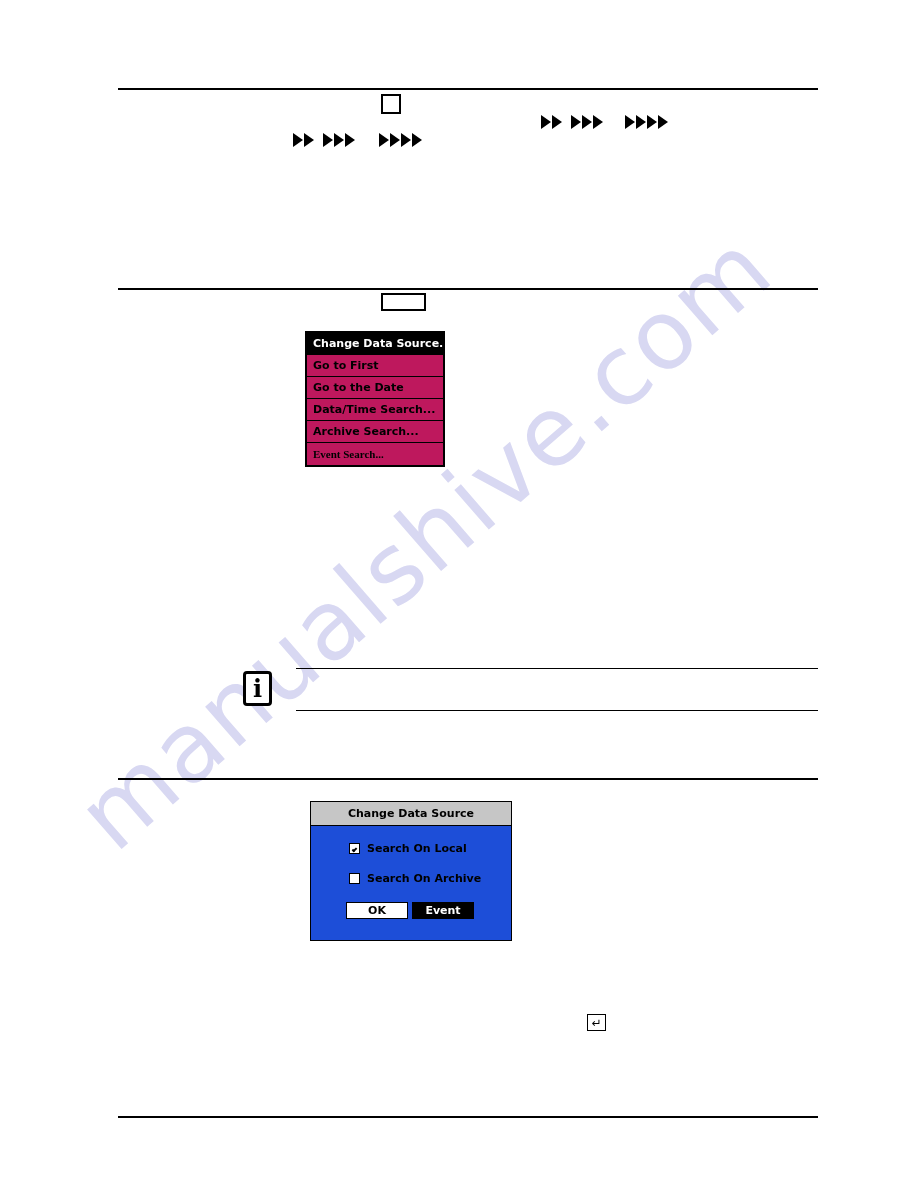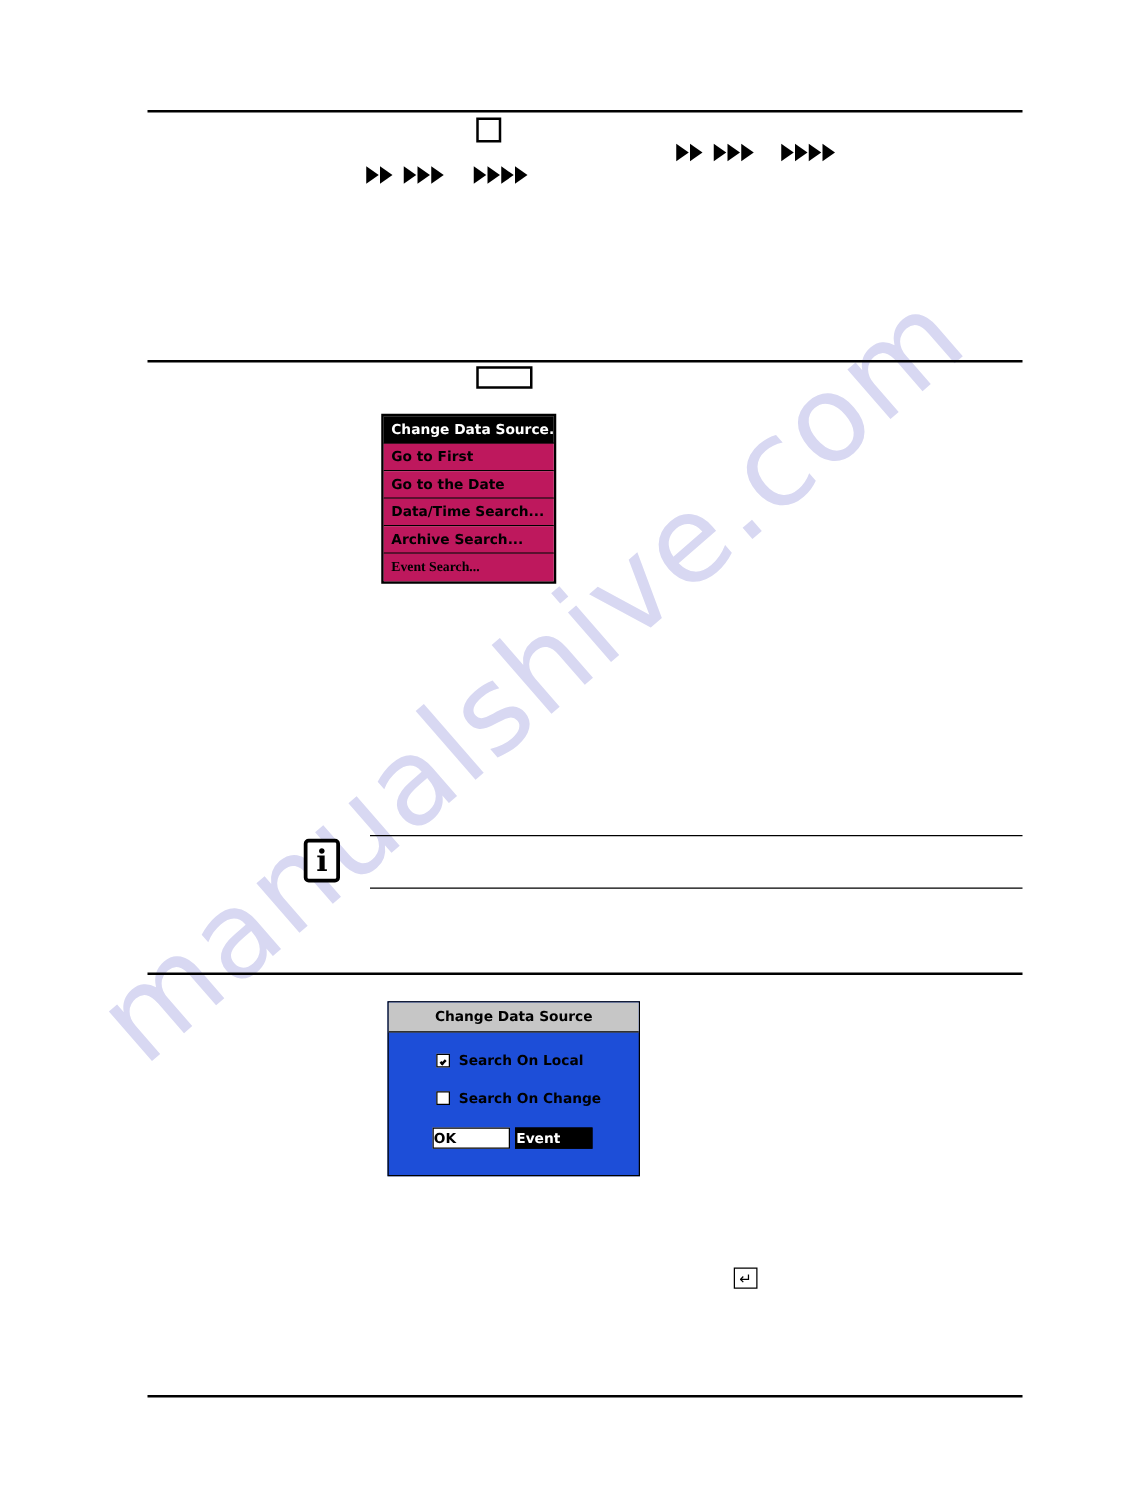--- a/index.html
+++ b/index.html
@@ -217,20 +217,21 @@
   #dialog-buttons {
     display: flex;
     gap: 4px;
     margin-left: -3px;
     margin-top: 2px;
   }
   .dlg-btn {
     min-width: 62px;
     height: 17px;
     line-height: 15px;
+    text-align: center;
     border: 1px solid #000000;
     box-sizing: border-box;
     font-family: "DejaVu Sans", sans-serif;
     font-size: 11px;
     font-weight: bold;
   }
   .dlg-btn.normal {
     background: #ffffff;
     color: #000000;
   }
@@ -324,21 +325,21 @@
     <div id="dialog-titlebar">Change Data Source</div>
     <div id="dialog-body">
 
       <div class="check-row">
         <span class="checkbox checked"></span>
         <span>Search On Local</span>
       </div>
 
       <div class="check-row">
         <span class="checkbox"></span>
-        <span>Search On Change</span>
+        <span>Search On Archive</span>
       </div>
 
       <div id="dialog-buttons">
         <div class="dlg-btn normal">OK</div>
         <div class="dlg-btn inverted">Event</div>
       </div>
 
     </div>
   </div>
 

